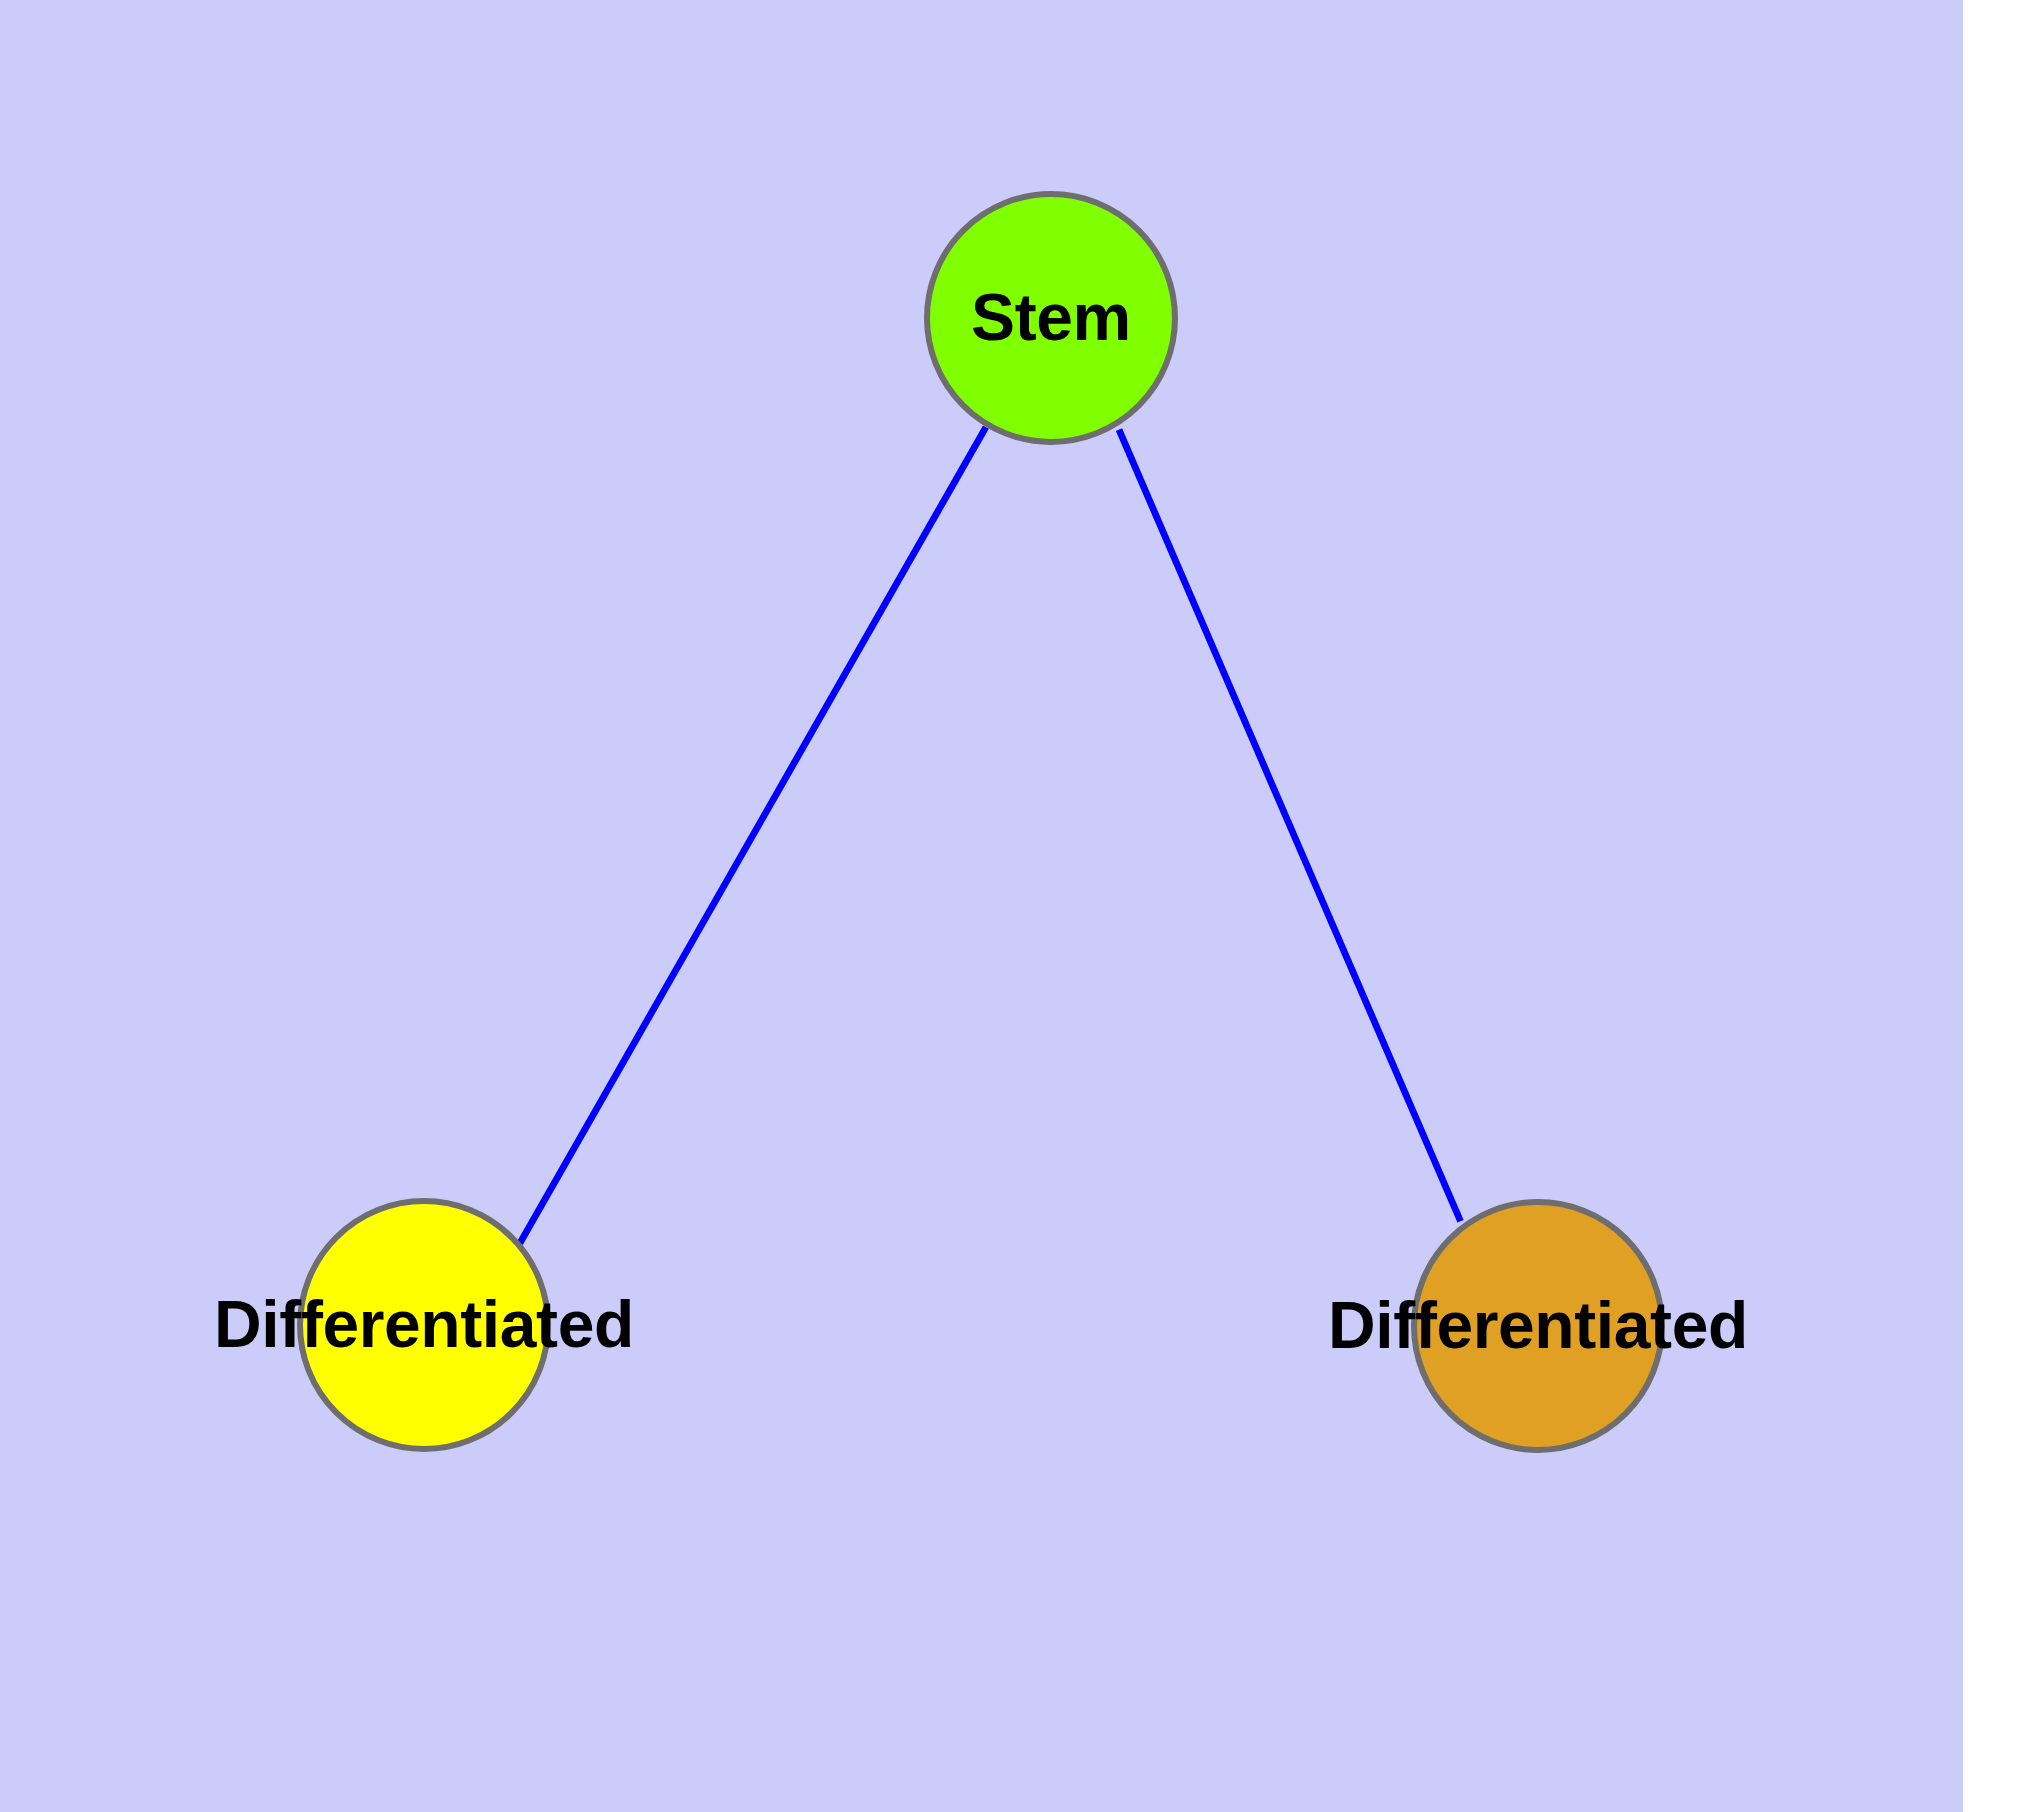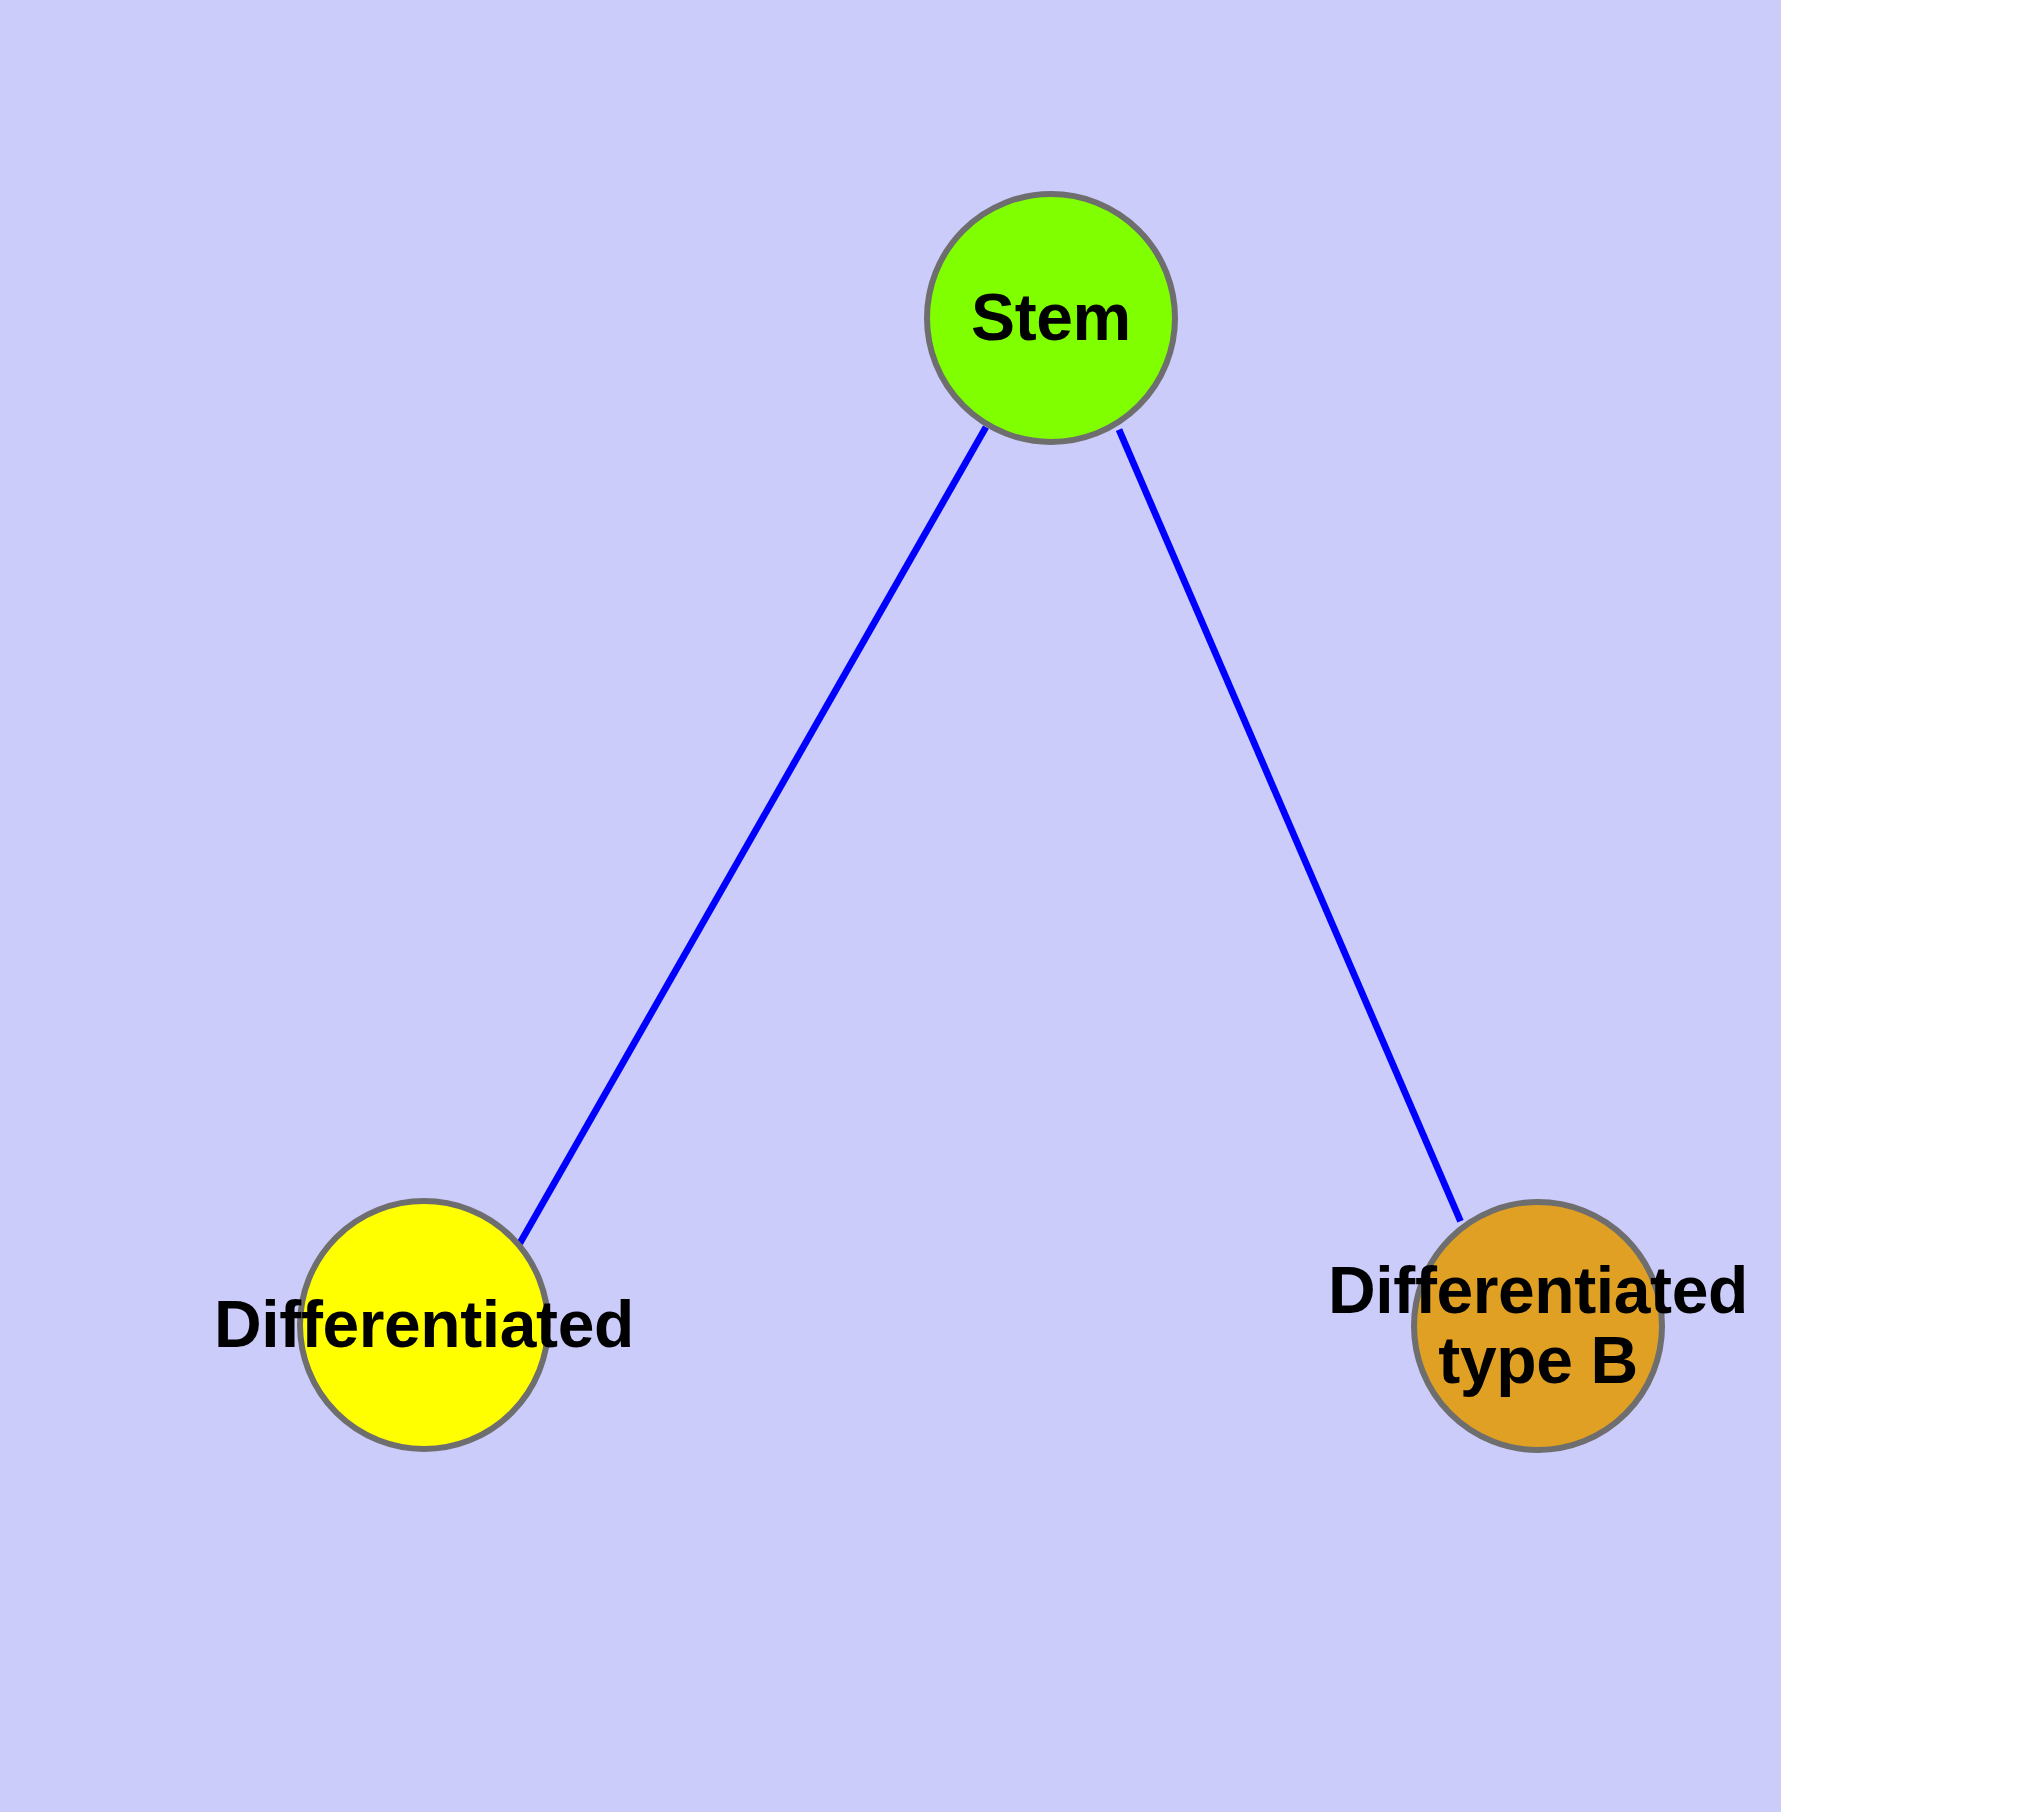--- a/index.html
+++ b/index.html
@@ -8,21 +8,21 @@
     padding: 0;
   }
   body {
     width: 2021px;
     height: 1812px;
     overflow: hidden;
     font-family: "Liberation Sans", sans-serif;
   }
   #graph-canvas {
     position: relative;
-    width: 1781px;
+    width: 1963px;
     height: 1812px;
     background: #ccccfa;
   }
   #edge-layer {
     position: absolute;
     left: 0;
     top: 0;
     width: 2021px;
     height: 1812px;
   }
@@ -68,18 +68,17 @@
 
   <div class="graph-node" style="left:297px; top:1198px; width:254px; height:254px; background:#ffff00;">
     <div class="node-label">
       <span class="label-line">Differentiated</span>
     </div>
   </div>
 
   <div class="graph-node" style="left:1411px; top:1199px; width:254px; height:254px; background:#e0a024;">
     <div class="node-label">
       <span class="label-line">Differentiated</span>
-      <span class="label-line">type B</span>
     </div>
   </div>
 
 </div>
 
 
 </body></html>

